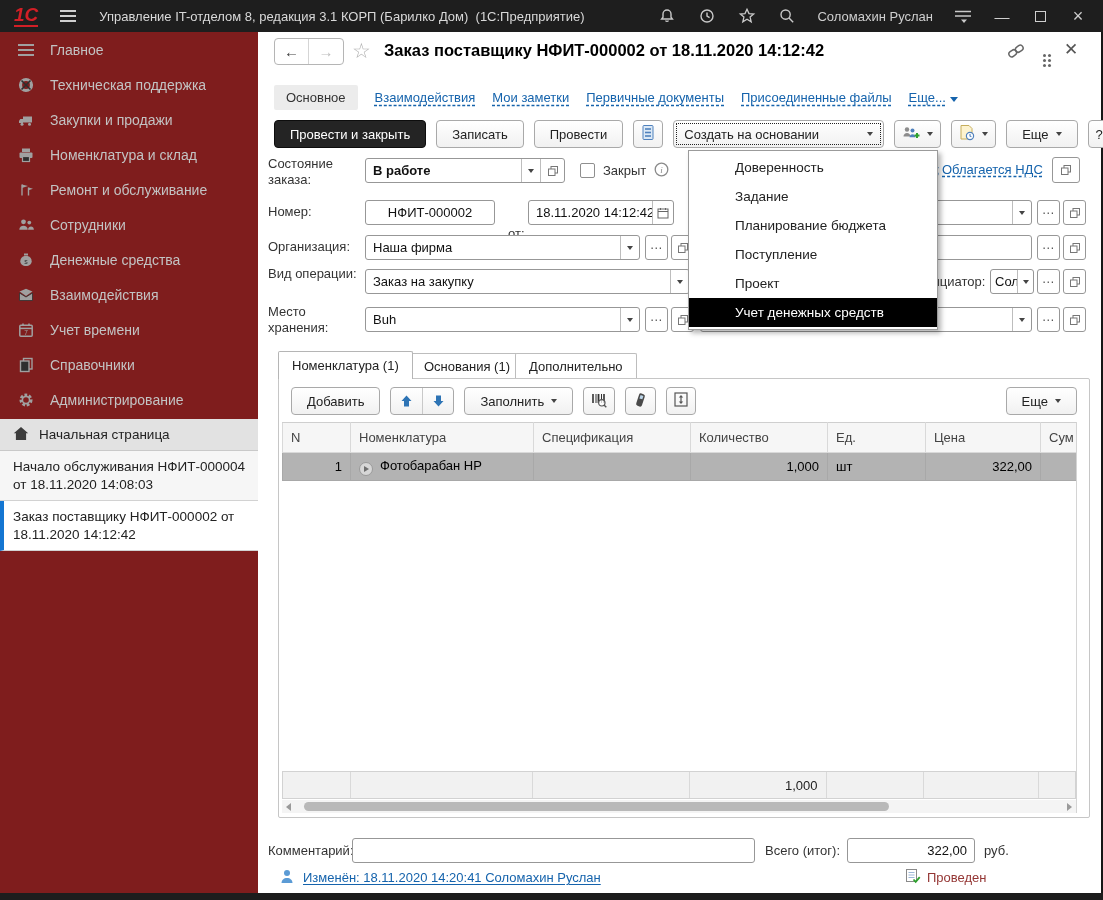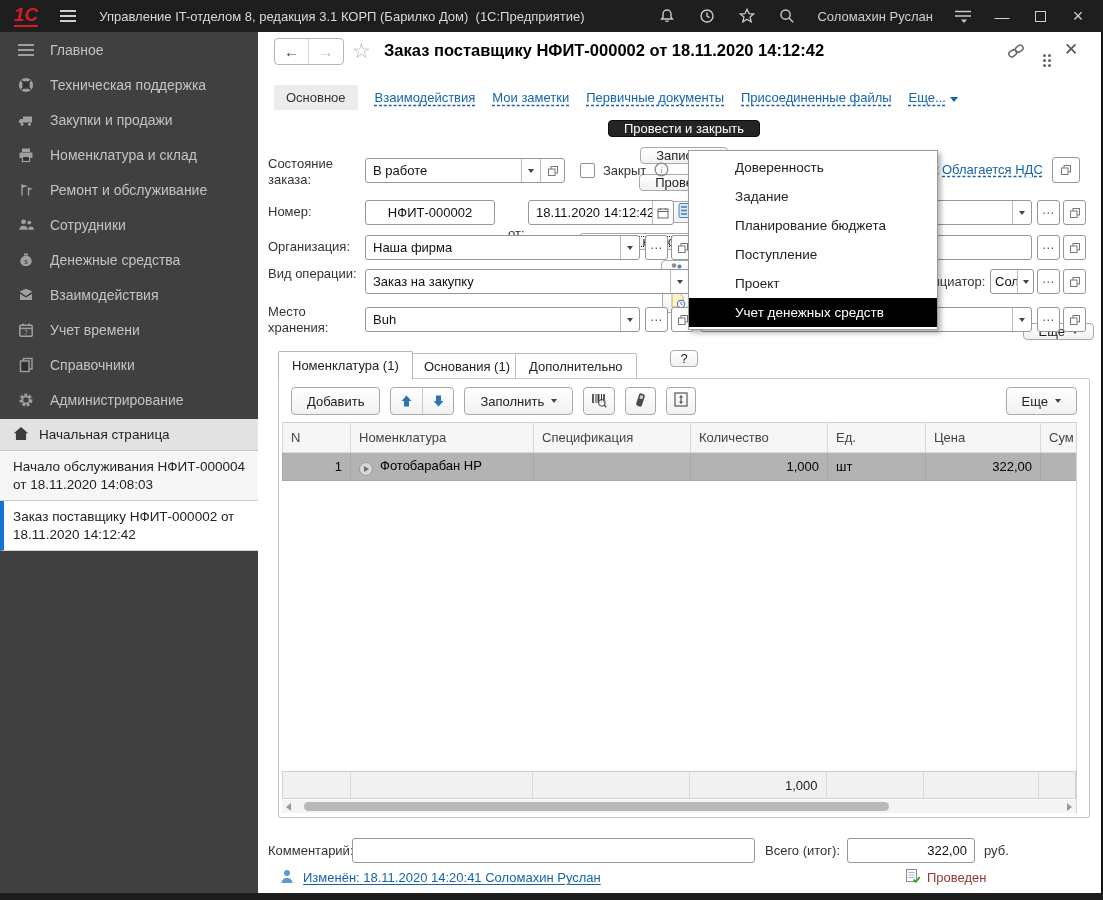--- a/index.html
+++ b/index.html
@@ -20,21 +20,21 @@
   .tb-burger { margin-left:22px; display:inline-flex; flex-direction:column; gap:3px; cursor:pointer;}
   .tb-burger i { display:block; width:16px; height:2px; background:#cfcfcf; }
   .tb-title { margin-left:23px; font-size:13px; color:#d9d9d9; white-space:pre; }
   .tb-right { margin-left:auto; display:flex; align-items:center; gap:20px; padding-right:16px; }
   .tb-ic { display:inline-flex; align-items:center; justify-content:center; width:20px; height:20px; }
   .tb-user { color:#cfcfcf; font-size:13px; }
   .winbtn { color:#cfcfcf; font-size:15px; width:18px; text-align:center; }
   .maxbox { width:11px; height:11px; border:1.5px solid #cfcfcf; display:inline-block; }
 
   
-  .sidebar { position:absolute; left:0; top:32px; width:258px; bottom:0; background:#404040; }
+  .sidebar { position:absolute; left:0; top:32px; width:258px; bottom:0; background:#7f1d1d; }
   .menu-item { height:35px; display:flex; align-items:center; padding-left:17px; gap:15px;
                color:#c3c3c3; font-size:14px; cursor:pointer; }
   .menu-item .mi { width:18px; height:16px; display:inline-flex; align-items:center; justify-content:center; flex:none;}
   .home-row { position:absolute; left:0; top:387px; right:0; height:32px; background:#e2e2e2;
               color:#222; display:flex; align-items:center; gap:10px; padding-left:13px;
               border-bottom:1px solid #c9c9c9; font-size:13.5px; }
   .pages { position:absolute; left:0; top:419px; right:0; }
   .page-item { background:#f6f6f6; color:#222; border-bottom:1px solid #d2d2d2;
                padding:7px 10px 7px 13px; line-height:1.3; font-size:13.5px; cursor:pointer;}
   .page-item.one { height:30px; padding-top:7px; }
@@ -54,21 +54,21 @@
   .hdr-close { left:1064px; top:39px; font-size:17px; color:#555; }
 
   
   .navtabs { left:274px; top:84px; display:flex; align-items:center; gap:17px; height:26px; }
   .navtab-main { background:#ececec; padding:5px 12px; border-radius:2px; color:#333; }
   a.nlink { color:#1563ac; text-decoration:underline; text-decoration-style:dashed; text-underline-offset:3px; cursor:pointer; }
   .bluecaret { width:0; height:0; border-left:4px solid transparent; border-right:4px solid transparent;
                border-top:5px solid #1563ac; display:inline-block; margin-left:4px; }
 
   
-  .cmdbar { left:274px; top:120px; width:820px; height:28px; display:flex; gap:10px; align-items:center;flex-direction:column; }
+  .cmdbar { left:274px; top:120px; width:820px; height:28px; display:flex; gap:10px; align-items:center; }
   .btn { height:28px; background:linear-gradient(#ffffff,#f1f1f1); border:1px solid #a9a9a9; border-radius:4px;
          padding:0 15px; font-size:13px; color:#222; display:inline-flex; align-items:center; gap:7px;
          white-space:nowrap; cursor:pointer; font-family:inherit; }
   .btn.primary { background:#242424; color:#fff; border-color:#0d0d0d; }
   .btn.iconb { padding:0 7px; }
   .btn.focused { outline:1px dotted #222; outline-offset:-4px;gap:48px; }
   .caret { width:0; height:0; border-left:3.5px solid transparent; border-right:3.5px solid transparent;
            border-top:4.5px solid #444; display:inline-block; }
   .spacer { margin-left:auto; }
 
@@ -366,21 +366,21 @@
       <span class="caret"></span>
     </button>
     <button class="btn spacer">
       <span>Еще</span>
         <span class="caret"></span>
     </button>
     <button class="btn iconb" style="width:28px; justify-content:center;">?</button>
   </div>
 
   <div class="flabel" style="left:268px; top:156px; width:94px;">Состояние заказа:</div>
-  <div class="fld" style="left:365px; top:158px; width:200px;">
+  <div class="fld" style="left:365px; top:158px; width:200px;font-weight:bold;">
     <span class="txt">В работе</span>
     <span class="seg">
         <span class="caret"></span>
       </span>
     <span class="seg" style="width:24px;">
         <svg width="12" height="12" viewBox="0 0 12 12">
           <rect x="4" y="1.5" width="6.5" height="6.5" fill="#fff" stroke="#777"></rect>
           <rect x="1.5" y="4" width="6.5" height="6.5" fill="#fff" stroke="#777"></rect>
         </svg>
       </span>

